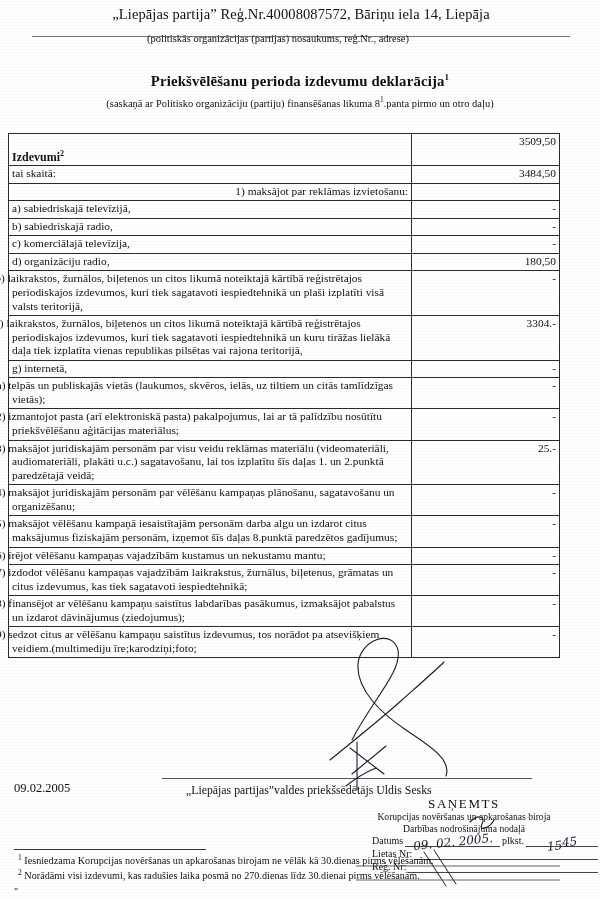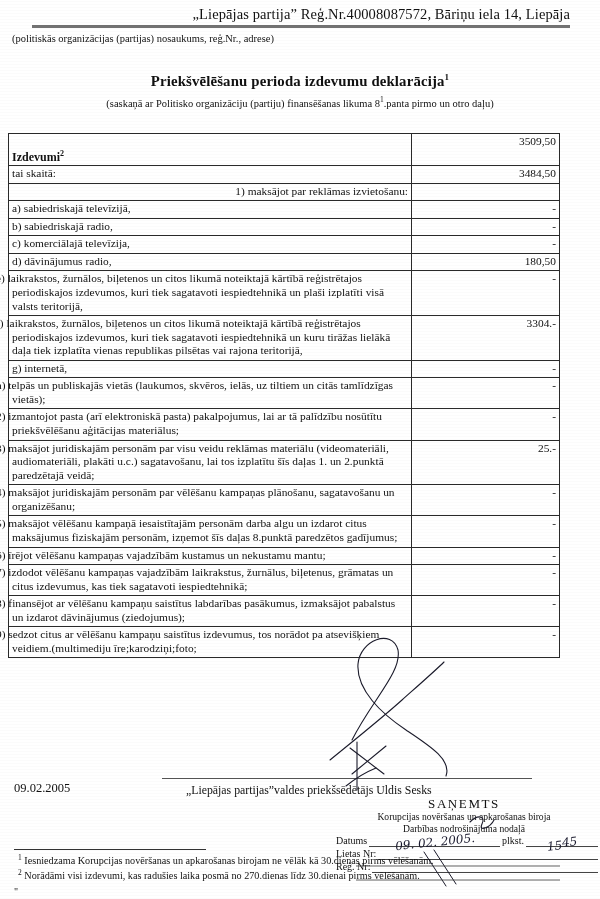--- a/index.html
+++ b/index.html
@@ -23,32 +23,33 @@
     width: 600px;
     height: 899px;
   }
 
   
   .org-line {
     position: absolute;
     top: 6px;
     left: 32px;
     width: 538px;
-    text-align: right;
+    text-align: center;
     font-size: 14.5px;
     letter-spacing: 0.1px;
-    border-bottom: 3px solid #737373;
-    padding-bottom: 2px;
+    border-bottom: 1px solid #737373;
+    padding-bottom: 13px;
     white-space: nowrap;
   }
   .org-caption {
     position: absolute;
     top: 33px;
-    left: 12px;
+    left: 0;
     width: 556px;
+    text-align: center;
     font-size: 10.5px;
   }
   .doc-title {
     position: absolute;
     top: 72px;
     left: 0;
     width: 600px;
     text-align: center;
     font-size: 14.8px;
     font-weight: bold;
@@ -146,20 +147,21 @@
     letter-spacing: 1.6px;
   }
   .stamp-row {
     display: flex;
     align-items: flex-end;
     justify-content: flex-start;
     gap: 2px;
     font-size: 10px;
     margin-top: 1px;
     padding-left: 6px;
+    margin-left: 36px;
   }
   .fill-line {
     border-bottom: 1px solid #444;
     flex: 1 1 auto;
     height: 11px;
   }
   .fill-line.sm { flex: 0 0 72px; }
 
   .hand {
     font-family: "DejaVu Serif", serif;
@@ -249,21 +251,21 @@
           </tr>
           <tr>
             <td class="lbl i2">b) sabiedriskajā radio,</td>
             <td class="val">-</td>
           </tr>
           <tr>
             <td class="lbl i2">c) komerciālajā televīzija,</td>
             <td class="val">-</td>
           </tr>
           <tr>
-            <td class="lbl i2">d) dāvinājumus radio,</td>
+            <td class="lbl i2">d) organizāciju radio,</td>
             <td class="val">180,50</td>
           </tr>
           <tr>
             <td class="lbl hang2">e) laikrakstos, žurnālos, biļetenos un citos likumā noteiktajā kārtībā reģistrētajos periodiskajos izdevumos, kuri tiek sagatavoti iespiedtehnikā un plaši izplatīti visā valsts teritorijā,</td>
             <td class="val">-</td>
           </tr>
           <tr>
             <td class="lbl hang2">f) laikrakstos, žurnālos, biļetenos un citos likumā noteiktajā kārtībā reģistrētajos periodiskajos izdevumos, kuri tiek sagatavoti iespiedtehnikā un kuru tirāžas lielākā daļa tiek izplatīta vienas republikas pilsētas vai rajona teritorijā,</td>
             <td class="val">3304.-</td>
           </tr>

